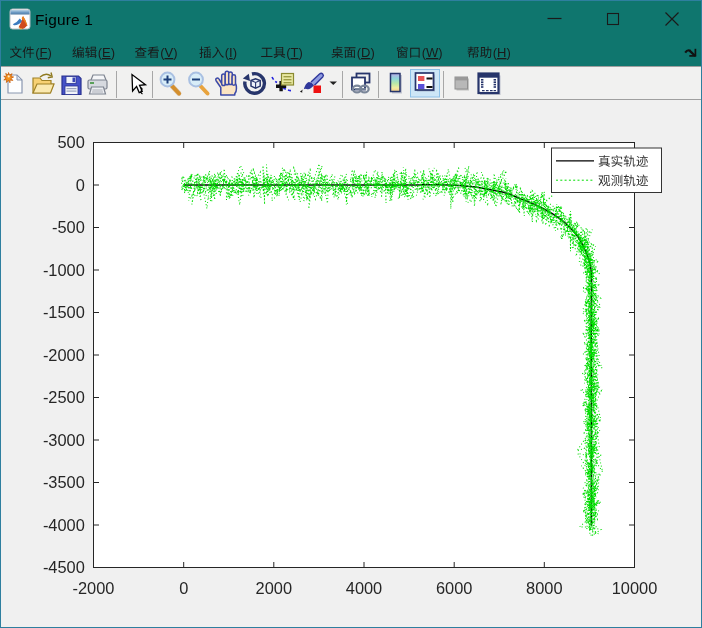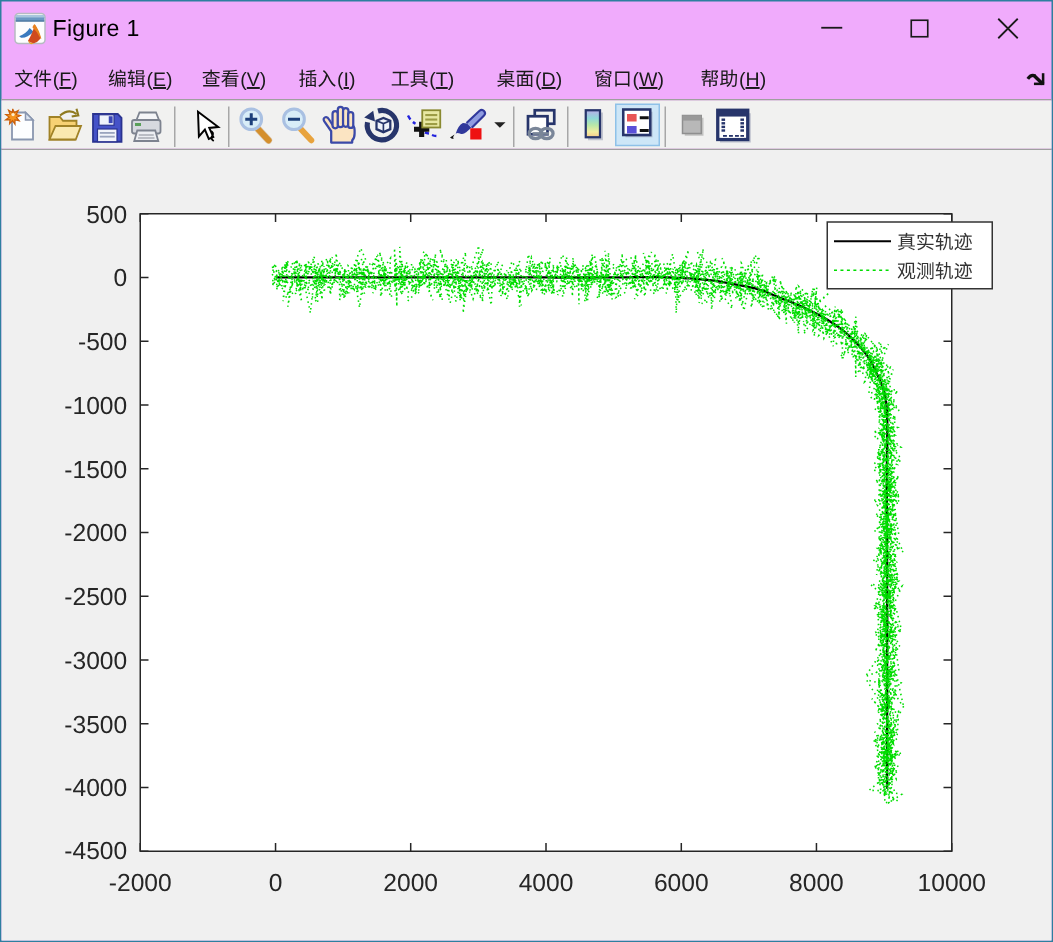--- a/index.html
+++ b/index.html
@@ -1,15 +1,15 @@
 <!DOCTYPE html>
 <html><head><meta charset="utf-8"><style>
 html,body{margin:0;padding:0;width:702px;height:628px;overflow:hidden}
 body{font-family:"Liberation Sans",sans-serif;-webkit-font-smoothing:antialiased}
-#win{position:absolute;left:0;top:0;width:702px;height:628px;background:#f0abfc;box-shadow:inset 0 0 0 1px #2e7f9f}
+#win{position:absolute;left:0;top:0;width:702px;height:628px;background:#0f766e;box-shadow:inset 0 0 0 1px #2e7f9f}
 #fig{position:absolute;left:1px;top:100px;width:700px;height:527px;background:#f0f0f0}
 #ttl{position:absolute;left:35px;top:11px;font-size:15.4px;color:#000;letter-spacing:0.2px}
 </style></head><body>
 <svg width="0" height="0" style="position:absolute">
     <defs>
       <path id="g0" d="M423 823C453 774 485 707 497 666L580 693C566 734 531 799 501 847ZM50 664V590H206C265 438 344 307 447 200C337 108 202 40 36 -7C51 -25 75 -60 83 -78C250 -24 389 48 502 146C615 46 751 -28 915 -73C928 -52 950 -20 967 -4C807 36 671 107 560 201C661 304 738 432 796 590H954V664ZM504 253C410 348 336 462 284 590H711C661 455 592 344 504 253Z"></path>
       <path id="g1" d="M317 341V268H604V-80H679V268H953V341H679V562H909V635H679V828H604V635H470C483 680 494 728 504 775L432 790C409 659 367 530 309 447C327 438 359 420 373 409C400 451 425 504 446 562H604V341ZM268 836C214 685 126 535 32 437C45 420 67 381 75 363C107 397 137 437 167 480V-78H239V597C277 667 311 741 339 815Z"></path>
       <path id="g2" d="M40 54 58 -15C140 18 245 61 346 103L332 163C223 121 114 79 40 54ZM61 423C75 430 98 435 205 450C167 386 132 335 116 316C87 278 66 252 45 248C53 230 64 196 68 182C87 194 118 204 339 255C336 271 333 298 334 317L167 282C238 374 307 486 364 597L303 632C286 593 265 554 245 517L133 505C190 593 246 706 287 815L215 840C179 719 112 587 91 554C71 520 55 496 38 491C46 473 57 438 61 423ZM624 350V202H541V350ZM675 350H746V202H675ZM481 412V-72H541V143H624V-47H675V143H746V-46H797V143H871V-7C871 -14 868 -16 861 -17C854 -17 836 -17 814 -16C822 -32 829 -56 831 -73C867 -73 890 -71 908 -62C926 -52 930 -35 930 -8V413L871 412ZM797 350H871V202H797ZM605 826C621 798 637 762 648 732H414V515C414 361 405 139 314 -21C329 -28 360 -50 372 -63C465 99 482 335 483 498H920V732H729C717 765 697 811 675 846ZM483 668H850V561H483Z"></path>
       <path id="g3" d="M551 751H819V650H551ZM482 808V594H892V808ZM81 332C89 340 119 346 153 346H244V202L40 167L56 94L244 132V-76H313V146L427 169L423 234L313 214V346H405V414H313V568H244V414H148C176 483 204 565 228 650H412V722H247C255 756 263 791 269 825L196 840C191 801 183 761 174 722H47V650H157C136 570 115 504 105 479C88 435 75 403 58 398C66 380 77 346 81 332ZM815 472V386H560V472ZM400 76 412 8 815 40V-80H885V46L959 52L960 115L885 110V472H953V535H423V472H491V82ZM815 329V242H560V329ZM815 185V105L560 86V185Z"></path>
       <path id="g4" d="M295 218H700V134H295ZM295 352H700V270H295ZM221 406V80H778V406ZM74 20V-48H930V20ZM460 840V713H57V647H379C293 552 159 466 36 424C52 410 74 382 85 364C221 418 369 523 460 642V437H534V643C626 527 776 423 914 372C925 391 947 420 964 434C838 473 702 556 615 647H944V713H534V840Z"></path>

